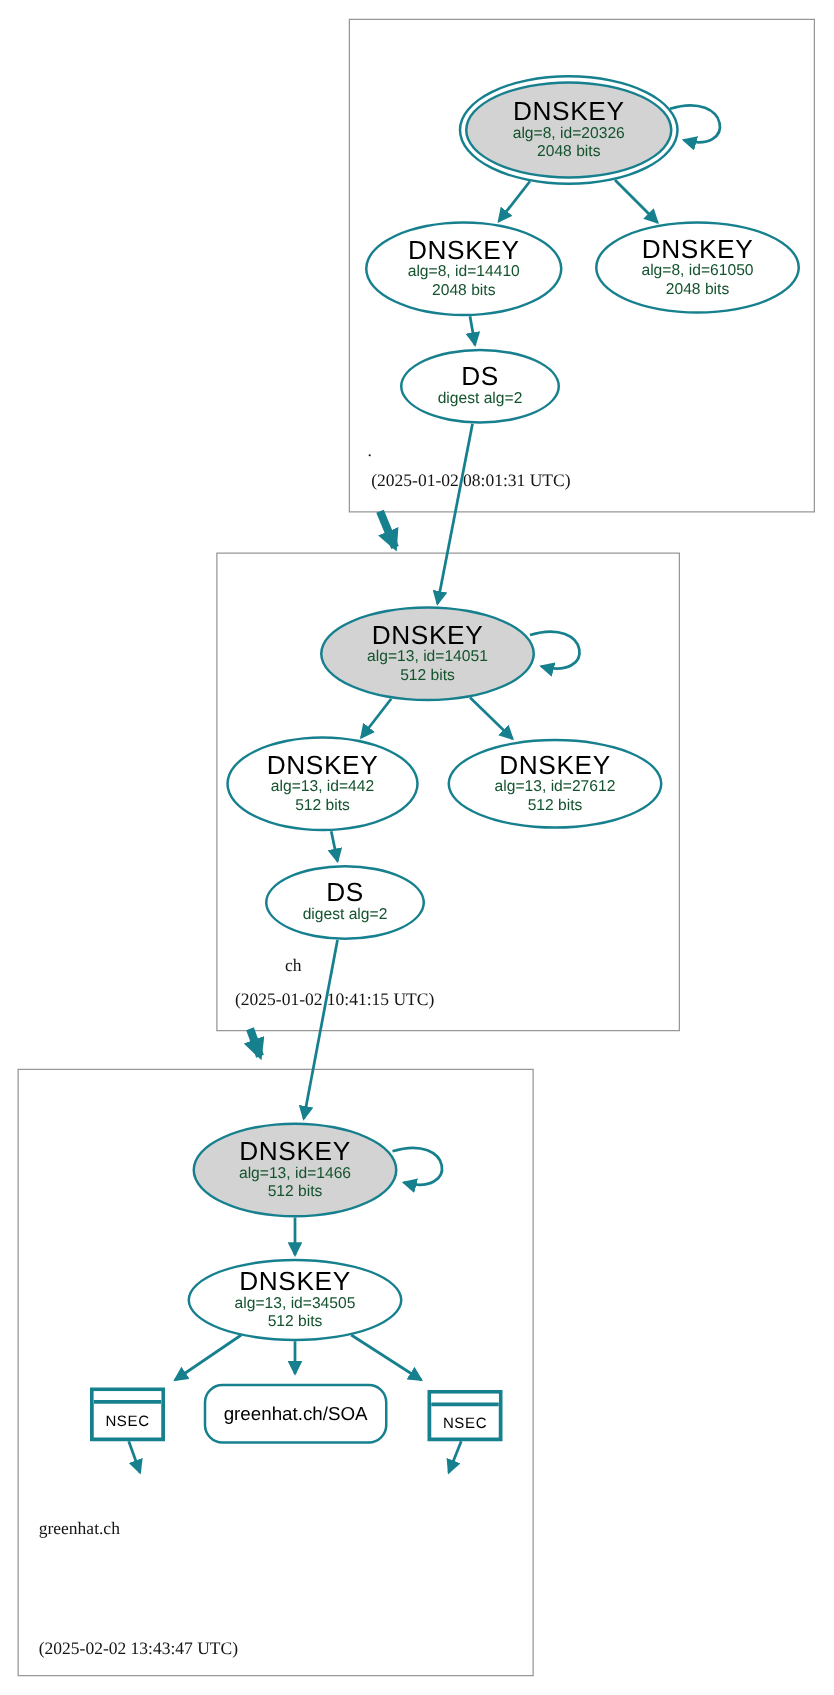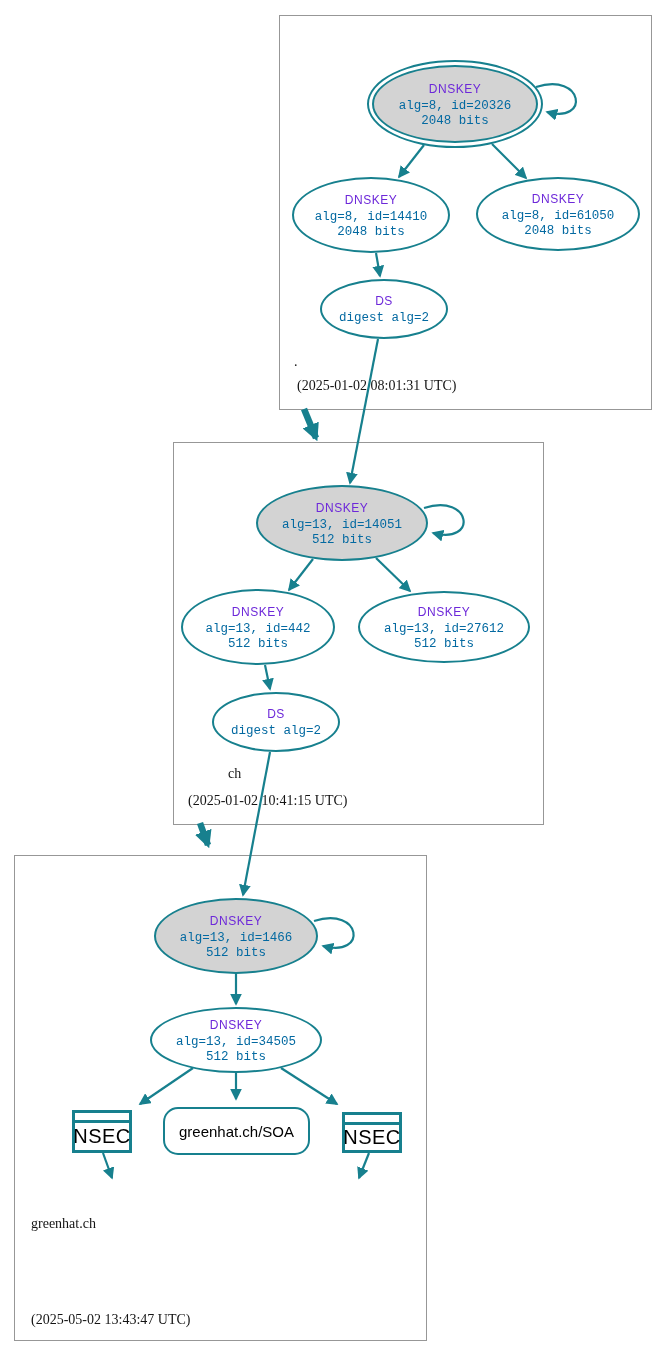--- a/index.html
+++ b/index.html
@@ -23,32 +23,32 @@
     border:2.2px solid var(--teal);border-radius:50%;background:#fff;
     display:flex;flex-direction:column;align-items:center;justify-content:center;
     text-align:center;
   }
   .ellipse.gray{background:var(--grayfill);}
   .dblouter{
     border:2.2px solid var(--teal);border-radius:50%;background:#fff;
     display:flex;align-items:stretch;justify-content:stretch;padding:3px;
   }
   .dblouter .ellipse{flex:1;}
-  .ntitle{font-size:12px;letter-spacing:.5px;color:#6d28d9;line-height:19px;}
+  .ntitle{font-size:21px;letter-spacing:.5px;color:#000000;line-height:19px;}
   .ndetail{
-    font-family:Liberation Mono, monospace;
-    font-size:12.5px;color:#0369a1;line-height:15px;white-space:nowrap;
+    font-family:Liberation Sans, sans-serif;
+    font-size:12.5px;color:#14532d;line-height:15px;white-space:nowrap;
   }
   .nsec{
     border:3px solid var(--teal);background:#fff;display:flex;flex-direction:column;
   }
   .nsec .strip{height:7px;border-bottom:3px solid var(--teal);background:#fff;}
   .nsec .nseclabel{
     flex:1;display:flex;align-items:center;justify-content:center;
-    font-size:20px;letter-spacing:.5px;color:#000;
+    font-size:12px;letter-spacing:.5px;color:#000;
   }
   .rrset{
     border:2.2px solid var(--teal);border-radius:15px;background:#fff;
     display:flex;align-items:center;justify-content:center;
     font-size:15px;color:#000;white-space:nowrap;
   }
   .rrset.dashed{border:2.2px dashed var(--dashed);}
   #edges{position:absolute;left:0;top:0;z-index:6;pointer-events:none;}
   .node{z-index:3;}
   .zlabel{z-index:2;}
@@ -60,21 +60,21 @@
 
   <div class="zonebox" style="left:279px;top:15px;width:371px;height:393px;"></div>
   <div class="zonebox" style="left:173px;top:442px;width:369px;height:381px;"></div>
   <div class="zonebox" style="left:14px;top:855px;width:411px;height:484px;"></div>
 
   <div class="zlabel" style="left:294px;top:354px;">.</div>
   <div class="zlabel" style="left:297px;top:378px;">(2025-01-02 08:01:31 UTC)</div>
   <div class="zlabel" style="left:188px;top:766px;margin-left:40px;">ch</div>
   <div class="zlabel" style="left:188px;top:793px;">(2025-01-02 10:41:15 UTC)</div>
   <div class="zlabel" style="left:31px;top:1216px;text-align:right;">greenhat.ch</div>
-  <div class="zlabel" style="left:31px;top:1312px;">(2025-05-02 13:43:47 UTC)</div>
+  <div class="zlabel" style="left:31px;top:1312px;">(2025-02-02 13:43:47 UTC)</div>
 
   <div class="node dblouter" style="left:367px;top:60px;width:176px;height:88px;">
     <div class="ellipse gray">
       <div class="ntitle">DNSKEY</div>
       <div class="ndetail">alg=8, id=20326</div>
       <div class="ndetail">2048 bits</div>
     </div>
   </div>
   <div class="node ellipse" style="left:292px;top:177px;width:158px;height:76px;">
     <div class="ntitle">DNSKEY</div>

